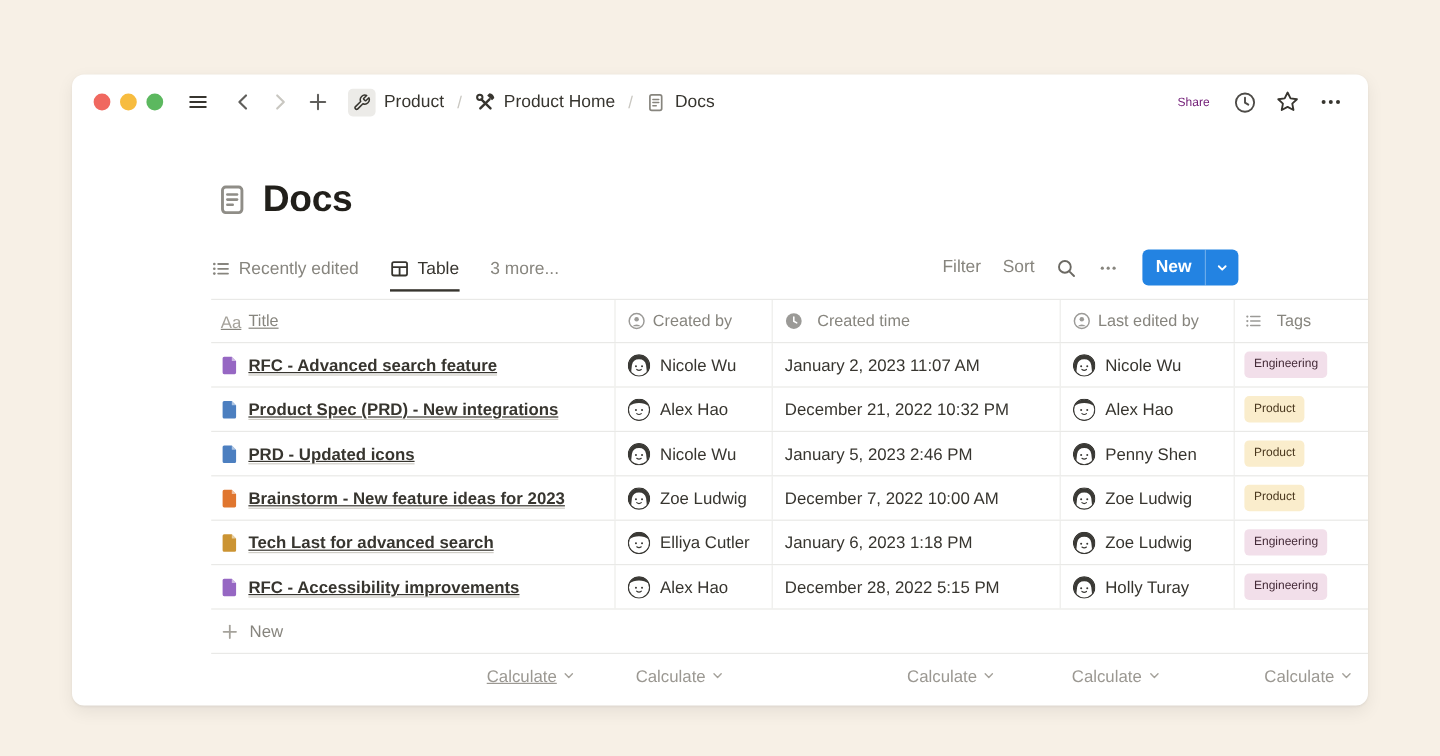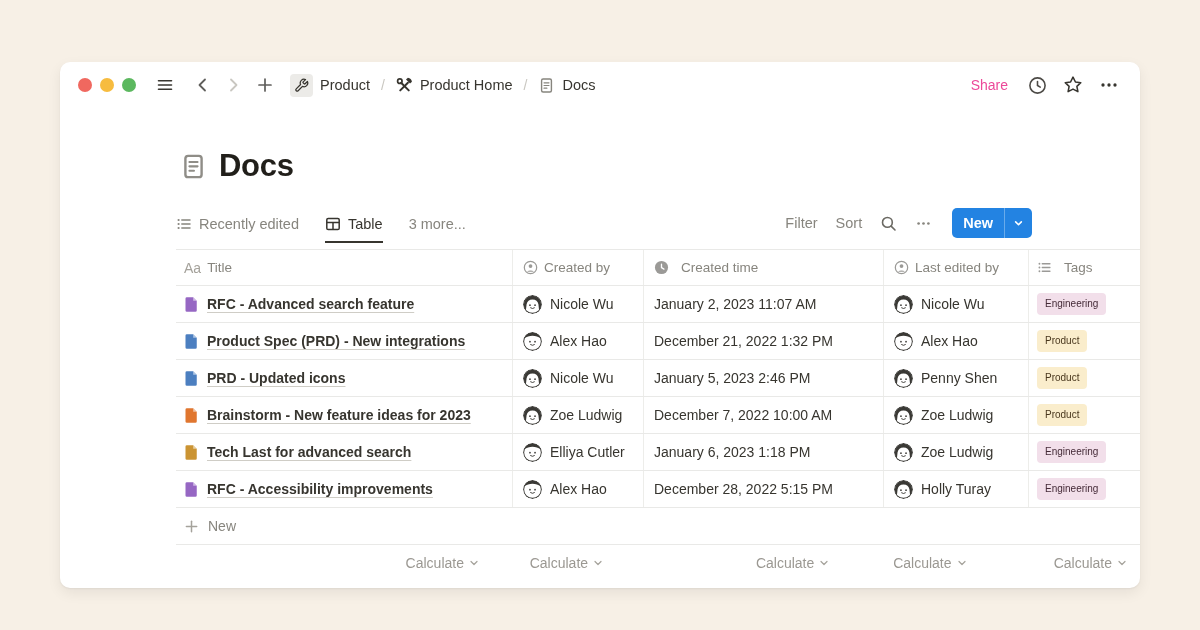--- a/index.html
+++ b/index.html
@@ -20,21 +20,21 @@
   
   .toolbar { display:flex; align-items:center; height:46px; padding:0 18px; }
   .traffic { display:flex; gap:8px; margin-right:16px; }
   .traffic span { width:14px; height:14px; border-radius:50%; display:block; }
   .tb-icon { display:flex; align-items:center; justify-content:center; width:26px; height:26px; border-radius:4px; cursor:pointer; flex:0 0 auto; }
   .crumbs { display:flex; align-items:center; margin-left:8px; font-size:14.5px; }
   .crumb { display:flex; align-items:center; gap:7px; padding:2px 4px; border-radius:4px; cursor:pointer; color:#37352F; }
   .crumb-badge { width:23px; height:23px; background:#ECEBE8; border-radius:4px; display:flex; align-items:center; justify-content:center; }
   .crumb-sep { color:#C9C7C1; padding:0 7px; font-size:14px; }
   .tb-right { margin-left:auto; display:flex; align-items:center; gap:10px; }
-  .share { font-size:14px; color:#ec4899; padding:4px 6px; border-radius:4px; cursor:pointer; }
+  .share { font-size:10px; color:#701a75; padding:4px 6px; border-radius:4px; cursor:pointer; }
   
   .content { padding-left:116px; }
   .title-row { margin-top:40px; height:36px; display:flex; align-items:center; gap:12px; }
   .title-row .doc-big { margin-left:4px; }
   .page-title { font-size:31px; font-weight:700; letter-spacing:-.3px; color:#211F1A; }
   
   .views-row { margin-top:24px; padding-right:108px; display:flex; align-items:flex-end; }
   .tabs { display:flex; align-items:flex-end; gap:26px; }
   .tab { display:flex; align-items:center; gap:7px; font-size:14.5px; color:#87857E; padding-bottom:9px; cursor:pointer; border-bottom:2px solid transparent; }
   .tab.active { color:#37352F; font-weight:400; border-bottom:2px solid #37352F; }
@@ -43,21 +43,21 @@
   .ctrl-icon { display:flex; align-items:center; cursor:pointer; }
   .new-btn { display:flex; align-items:stretch; height:30px; border-radius:5px; overflow:hidden; cursor:pointer; margin-left:2px; }
   .new-btn .nb-main { color:#fff; font-size:14.5px; font-weight:700; display:flex; align-items:center; padding:0 11px; }
   .new-btn .nb-arrow { display:flex; align-items:center; padding:0 7px; border-left:1px solid rgba(255,255,255,.32); }
   
   .table { margin-top:6px; }
   .thead, .trow { display:flex; align-items:stretch; }
   .thead { border-top:1px solid #E9E9E7; border-bottom:1px solid #E9E9E7; height:37px; }
   .trow { border-bottom:1px solid #E9E9E7; height:37px; }
   .cell { display:flex; align-items:center; overflow:hidden; flex:0 0 auto; }
-  .col-title  { width:336px; padding-left:8px; gap:8px; }
+  .col-title  { width:336px; padding-left:8px; gap:8px;text-decoration:underline; }
   .col-created{ width:131px; padding-left:10px; gap:8px; border-left:1px solid #EDEDEA; }
   .col-time   { width:240px; padding-left:10px; border-left:1px solid #EDEDEA;align-items:center; }
   .col-edited { width:145px; padding-left:10px; gap:8px; border-left:1px solid #EDEDEA; }
   .col-tags   { width:170px; padding-left:8px; border-left:1px solid #EDEDEA; }
   .hcell { font-size:13.5px; color:#87857E; gap:6px; }
   .hcell .aa { font-size:14px; color:#A5A29B; letter-spacing:0; }
   .cell-text { font-size:14px; color:#37352F; white-space:nowrap; }
   .row-title { font-size:14px; font-weight:600; color:#37352F; white-space:nowrap; cursor:pointer;
                text-decoration:underline; text-decoration-color:#CFCDC6; text-decoration-thickness:1px; text-underline-offset:3px; }
   .page-icon { display:flex; align-items:center; flex:0 0 auto; }
@@ -367,21 +367,21 @@
                     <circle cx="9" cy="9" r="8.4" fill="#fff" stroke="#3A3935" stroke-width="1"></circle>
                     <path d="M9 0.8 A8.2 8.2 0 0 0 1.4 6 C3.4 4.4 6 3.6 9 3.6 S14.6 4.4 16.6 6 A8.2 8.2 0 0 0 9 0.8 Z" fill="#3A3935"></path>
                     <circle cx="6.6" cy="9.2" r="0.8" fill="#3A3935"></circle>
                     <circle cx="11.4" cy="9.2" r="0.8" fill="#3A3935"></circle>
                     <path d="M7.2 12 Q9 13.4 10.8 12" fill="none" stroke="#3A3935" stroke-width="0.9" stroke-linecap="round"></path>
                   </svg>
       </span>
       <span class="cell-text">Alex Hao</span>
     </div>
     <div class="cell col-time">
-      <span class="cell-text">December 21, 2022 1:32 PM</span>
+      <span class="cell-text">December 21, 2022 10:32 PM</span>
     </div>
     <div class="cell col-edited">
       <span class="avatar short">
 
         <svg class="av-short" width="19" height="19" viewBox="0 0 18 18">
                     <circle cx="9" cy="9" r="8.4" fill="#fff" stroke="#3A3935" stroke-width="1"></circle>
                     <path d="M9 0.8 A8.2 8.2 0 0 0 1.4 6 C3.4 4.4 6 3.6 9 3.6 S14.6 4.4 16.6 6 A8.2 8.2 0 0 0 9 0.8 Z" fill="#3A3935"></path>
                     <circle cx="6.6" cy="9.2" r="0.8" fill="#3A3935"></circle>
                     <circle cx="11.4" cy="9.2" r="0.8" fill="#3A3935"></circle>
                     <path d="M7.2 12 Q9 13.4 10.8 12" fill="none" stroke="#3A3935" stroke-width="0.9" stroke-linecap="round"></path>

